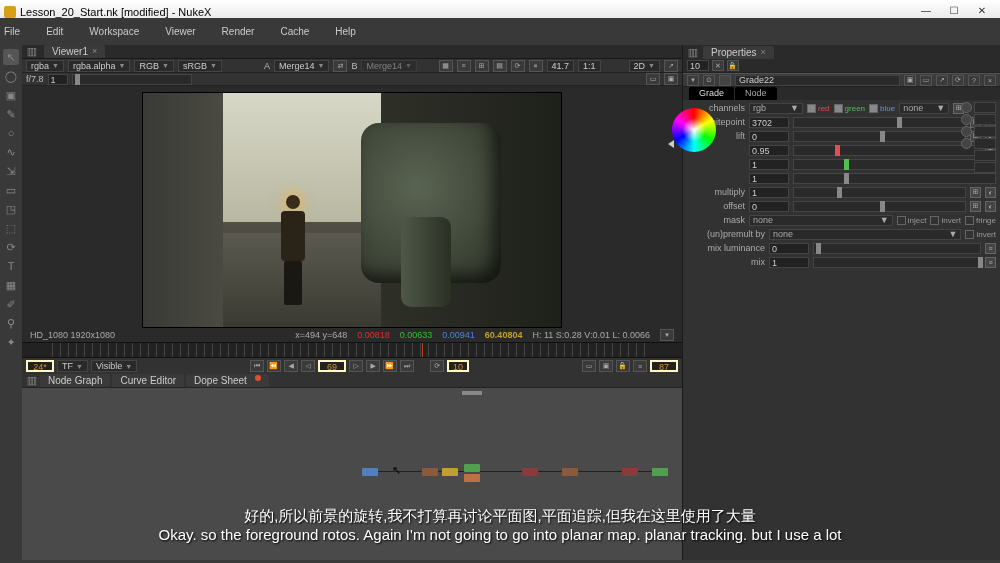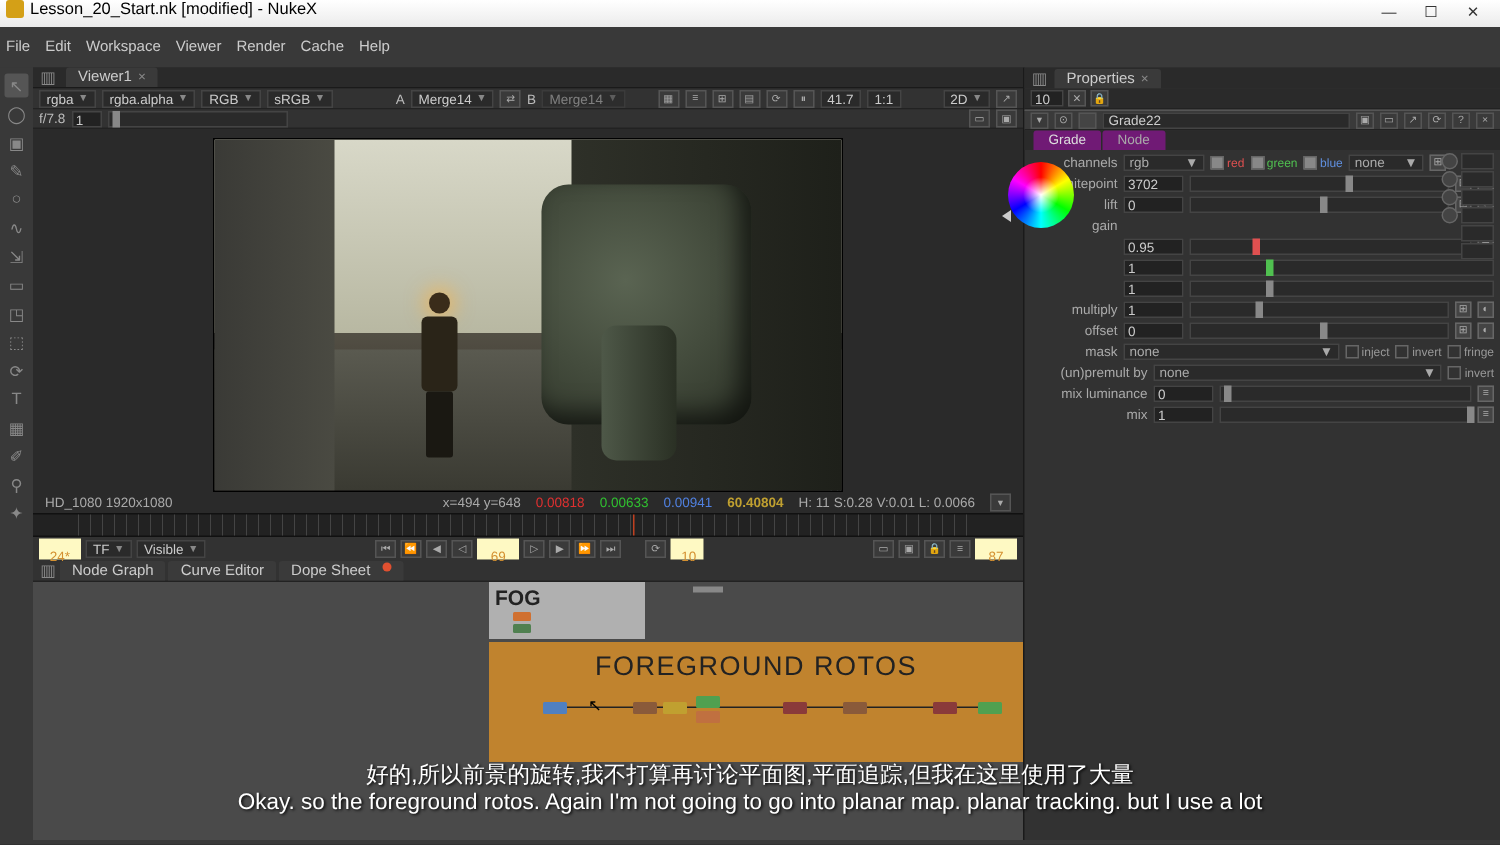--- a/index.html
+++ b/index.html
@@ -1,21 +1,21 @@
 <!DOCTYPE html>
 <html><head>
 <meta charset="utf-8">
 <style>
 * { margin:0; padding:0; box-sizing:border-box; font-family:Arial,Helvetica,sans-serif; }
 body { background:#393939; color:#aaa; font-size:10px; width:1000px; height:563px; overflow:hidden; position:relative; }
-.titlebar { height:18px; background:linear-gradient(#fff,#ebebeb); display:flex; align-items:flex-start; padding:0 4px; color:#000; font-size:11px; }
+.titlebar { height:18px; background:linear-gradient(#fff,#ebebeb); display:flex; align-items:flex-end; padding:0 4px; color:#000; font-size:11px; }
 .titlebar .ticon { width:12px; height:12px; background:#d4a017; border-radius:2px; margin-right:4px; }
 .titlebar .spacer { flex:1; }
 .titlebar .wbtn { width:28px; height:16px; display:flex; align-items:center; justify-content:center; font-size:10px; color:#333; }
-.menubar { height:27px; background:#393939; display:flex; align-items:center; padding:0 4px; gap:10px; font-size:10px; color:#ccc; }
+.menubar { height:27px; background:#393939; display:flex; align-items:center; padding:0 4px; gap:26px; font-size:10px; color:#ccc; }
 .menubar span { cursor:default; }
 .topstrip { height:14px; background:#2a2a2a; display:flex; align-items:center; padding:0 4px; gap:6px; border-bottom:1px solid #1a1a1a; }
 .tab { background:#3a3a3a; padding:1px 8px; border-radius:2px 2px 0 0; font-size:10px; color:#ccc; display:flex; align-items:flex-start; gap:4px; }
 .tab .x { font-size:9px; color:#888; }
 .main { display:flex; height:515px; }
 .toolcol { width:22px; background:#393939; display:flex; flex-direction:column; align-items:center; gap:3px; padding-top:4px; }
 .toolbtn { width:16px; height:16px; display:flex; align-items:center; justify-content:center; color:#888; font-size:11px; border-radius:2px; }
 .toolbtn.active { background:#555; }
 .centerarea { flex:1; display:flex; flex-direction:column; background:#2a2a2a; }
 .viewerbar { height:14px; background:#323232; display:flex; align-items:center; padding:0 4px; gap:4px; border-bottom:1px solid #222; }
@@ -39,39 +39,39 @@
 .infobar { height:14px; background:#2a2a2a; display:flex; align-items:center; padding:0 8px; gap:10px; font-size:9px; color:#aaa; }
 .infobar .r { color:#e03030; }
 .infobar .g { color:#30c030; }
 .infobar .b { color:#5080e0; }
 .infobar .y { color:#c0a030;font-weight:bold; }
 .timeline { height:16px; background:#222; border-top:1px solid #111; border-bottom:1px solid #111; position:relative; }
 .tl-marker { position:absolute; top:0; bottom:0; width:1px; background:#c04020; left:400px; }
 .tl-ticks { position:absolute; top:0; left:30px; right:30px; bottom:0; background:repeating-linear-gradient(90deg,#444 0,#444 1px,transparent 1px,transparent 8px); }
 .playbar { height:16px; background:#323232; display:flex; align-items:center; padding:0 4px; gap:3px; }
 .pbtn { width:14px; height:12px; background:#3a3a3a; border:1px solid #555; display:flex; align-items:center; justify-content:center; font-size:7px; color:#aaa; }
-.pfield { width:28px; height:12px; background:#222; border:7px solid #fef9c3; color:#d49030; font-size:9px; text-align:center; }
+.pfield { width:28px; height:12px; background:#222; border:2px solid #fef9c3; color:#d49030; font-size:9px; text-align:center; }
 .tabrow { height:14px; background:#323232; display:flex; align-items:center; gap:2px; padding-left:4px; border-bottom:1px solid #222; }
 .nodegraph { flex:1; background:#4a4a4a; position:relative; overflow:hidden; }
 .backdrop-fog { position:absolute; left:304px; top:0; width:104px; height:38px; background:#b0b0b0; }
 .backdrop-fog .bdlabel { color:#222; font-size:14px; font-weight:bold; padding:2px 4px; }
 .n-tiny { position:absolute; width:12px; height:6px; border-radius:1px; }
 .backdrop-fg { position:absolute; left:304px; top:40px; right:0; height:80px; background:#c0832e; }
 .backdrop-fg .bdlabel { color:#222; font-size:18px; font-weight:500; text-align:center; padding:6px; letter-spacing:1px; }
 .nodewire { position:absolute; left:344px; top:83px; width:300px; height:1px; background:#222; }
 .noderect { position:absolute; width:16px; height:8px; border-radius:1px; }
 .gray-rect { position:absolute; left:440px; top:3px; width:20px; height:4px; background:#888; }
 .props { width:318px; background:#323232; border-left:1px solid #1a1a1a; display:flex; flex-direction:column; }
 .props-hdr { height:14px; background:#2a2a2a; display:flex; align-items:center; padding:0 4px; gap:4px; font-size:10px; }
 .props-tool { height:14px; background:#2a2a2a; display:flex; align-items:center; padding:0 4px; gap:3px; border-bottom:1px solid #222; }
 .tinybtn { width:12px; height:11px; background:#3a3a3a; border:1px solid #555; font-size:7px; display:flex; align-items:center; justify-content:center; }
 .nodehdr { height:14px; background:#3a3a3a; display:flex; align-items:center; padding:0 4px; gap:4px; border-top:1px solid #555; border-bottom:1px solid #222; }
 .nodehdr input { flex:1; background:#2a2a2a; border:1px solid #444; color:#ccc; font-size:9px; height:11px; padding:0 3px; }
 .subtabs { height:13px; display:flex; gap:1px; padding-left:6px; background:#2a2a2a; }
-.subtab { padding:1px 10px; font-size:9px; color:#aaa; background:#701a75; border-radius:2px 2px 0 0; }
+.subtab { padding:1px 10px; font-size:9px; color:#aaa; background:#000000; border-radius:2px 2px 0 0; }
 .subtab.active { color:#ddd; }
 .proprows { padding:2px 4px; display:flex; flex-direction:column; gap:2px; }
 .prow { display:flex; align-items:center; gap:4px; height:12px; }
 .plabel { width:58px; text-align:right; font-size:9px; color:#aaa; }
 .pfield2 { width:40px; height:11px; background:#222; border:1px solid #444; color:#ccc; font-size:9px; padding:0 2px; }
 .pslider { flex:1; height:11px; background:#2a2a2a; border:1px solid #444; position:relative; }
 .pslider .handle { position:absolute; top:-1px; width:5px; height:11px; background:#888; }
 .picon { width:11px; height:11px; background:#444; border:1px solid #666; display:flex; align-items:center; justify-content:center; font-size:7px; }
 .colorwheel { position:absolute; right:284px; top:108px; width:44px; height:44px; border-radius:50%; background:conic-gradient(red,yellow,lime,cyan,blue,magenta,red); }
 .colorwheel::after { content:''; position:absolute; inset:10px; border-radius:50%; background:radial-gradient(#fff,transparent 70%); }
@@ -272,29 +272,21 @@
       <div class="tab">
           <span>Curve Editor</span>
         </div>
       <div class="tab">
           <span>Dope Sheet</span>
           <span style="width:6px;height:6px;background:#e05030;border-radius:50%;margin-left:4px;display:inline-block"></span>
         </div>
     </div>
 
     <div class="nodegraph">
-      <div class="backdrop-fog">
-        <div class="bdlabel">FOG</div>
-        <div class="n-tiny" style="left:16px;top:20px;background:#d07030"></div>
-        <div class="n-tiny" style="left:16px;top:28px;background:#508050"></div>
-      </div>
       <div class="gray-rect"></div>
-      <div class="backdrop-fg">
-        <div class="bdlabel">FOREGROUND ROTOS</div>
-      </div>
       <div class="nodewire"></div>
       <div class="noderect" style="left:340px;top:80px;background:#5080c0"></div>
       <div class="noderect" style="left:400px;top:80px;background:#8a5a3a"></div>
       <div class="noderect" style="left:420px;top:80px;background:#c0a030"></div>
       <div class="noderect" style="left:442px;top:76px;background:#50a050"></div>
       <div class="noderect" style="left:442px;top:86px;background:#c07040"></div>
       <div class="noderect" style="left:500px;top:80px;background:#8a3a3a"></div>
       <div class="noderect" style="left:540px;top:80px;background:#8a5a3a"></div>
       <div class="noderect" style="left:600px;top:80px;background:#8a3a3a"></div>
       <div class="noderect" style="left:630px;top:80px;background:#50a050"></div>
@@ -368,24 +360,20 @@
       <div class="prow">
           <div class="plabel">lift</div>
           <div class="pfield2">0</div>
           <div class="pslider">
             <div class="handle" style="left:50%"></div>
           </div>
           <div class="picon">⊞</div>
           <div class="picon">◐</div>
         </div>
       <div class="prow">
-          <div class="plabel">gain</div>
-          <div style="width:46px"></div>
-        </div>
-      <div class="prow">
           <div class="plabel"></div>
           <div class="pfield2">0.95</div>
           <div class="pslider">
             <div class="handle" style="left:22%;background:#e05050"></div>
           </div>
           <div class="picon">⊞</div>
         </div>
       <div class="prow">
           <div class="plabel"></div>
           <div class="pfield2">1</div>

